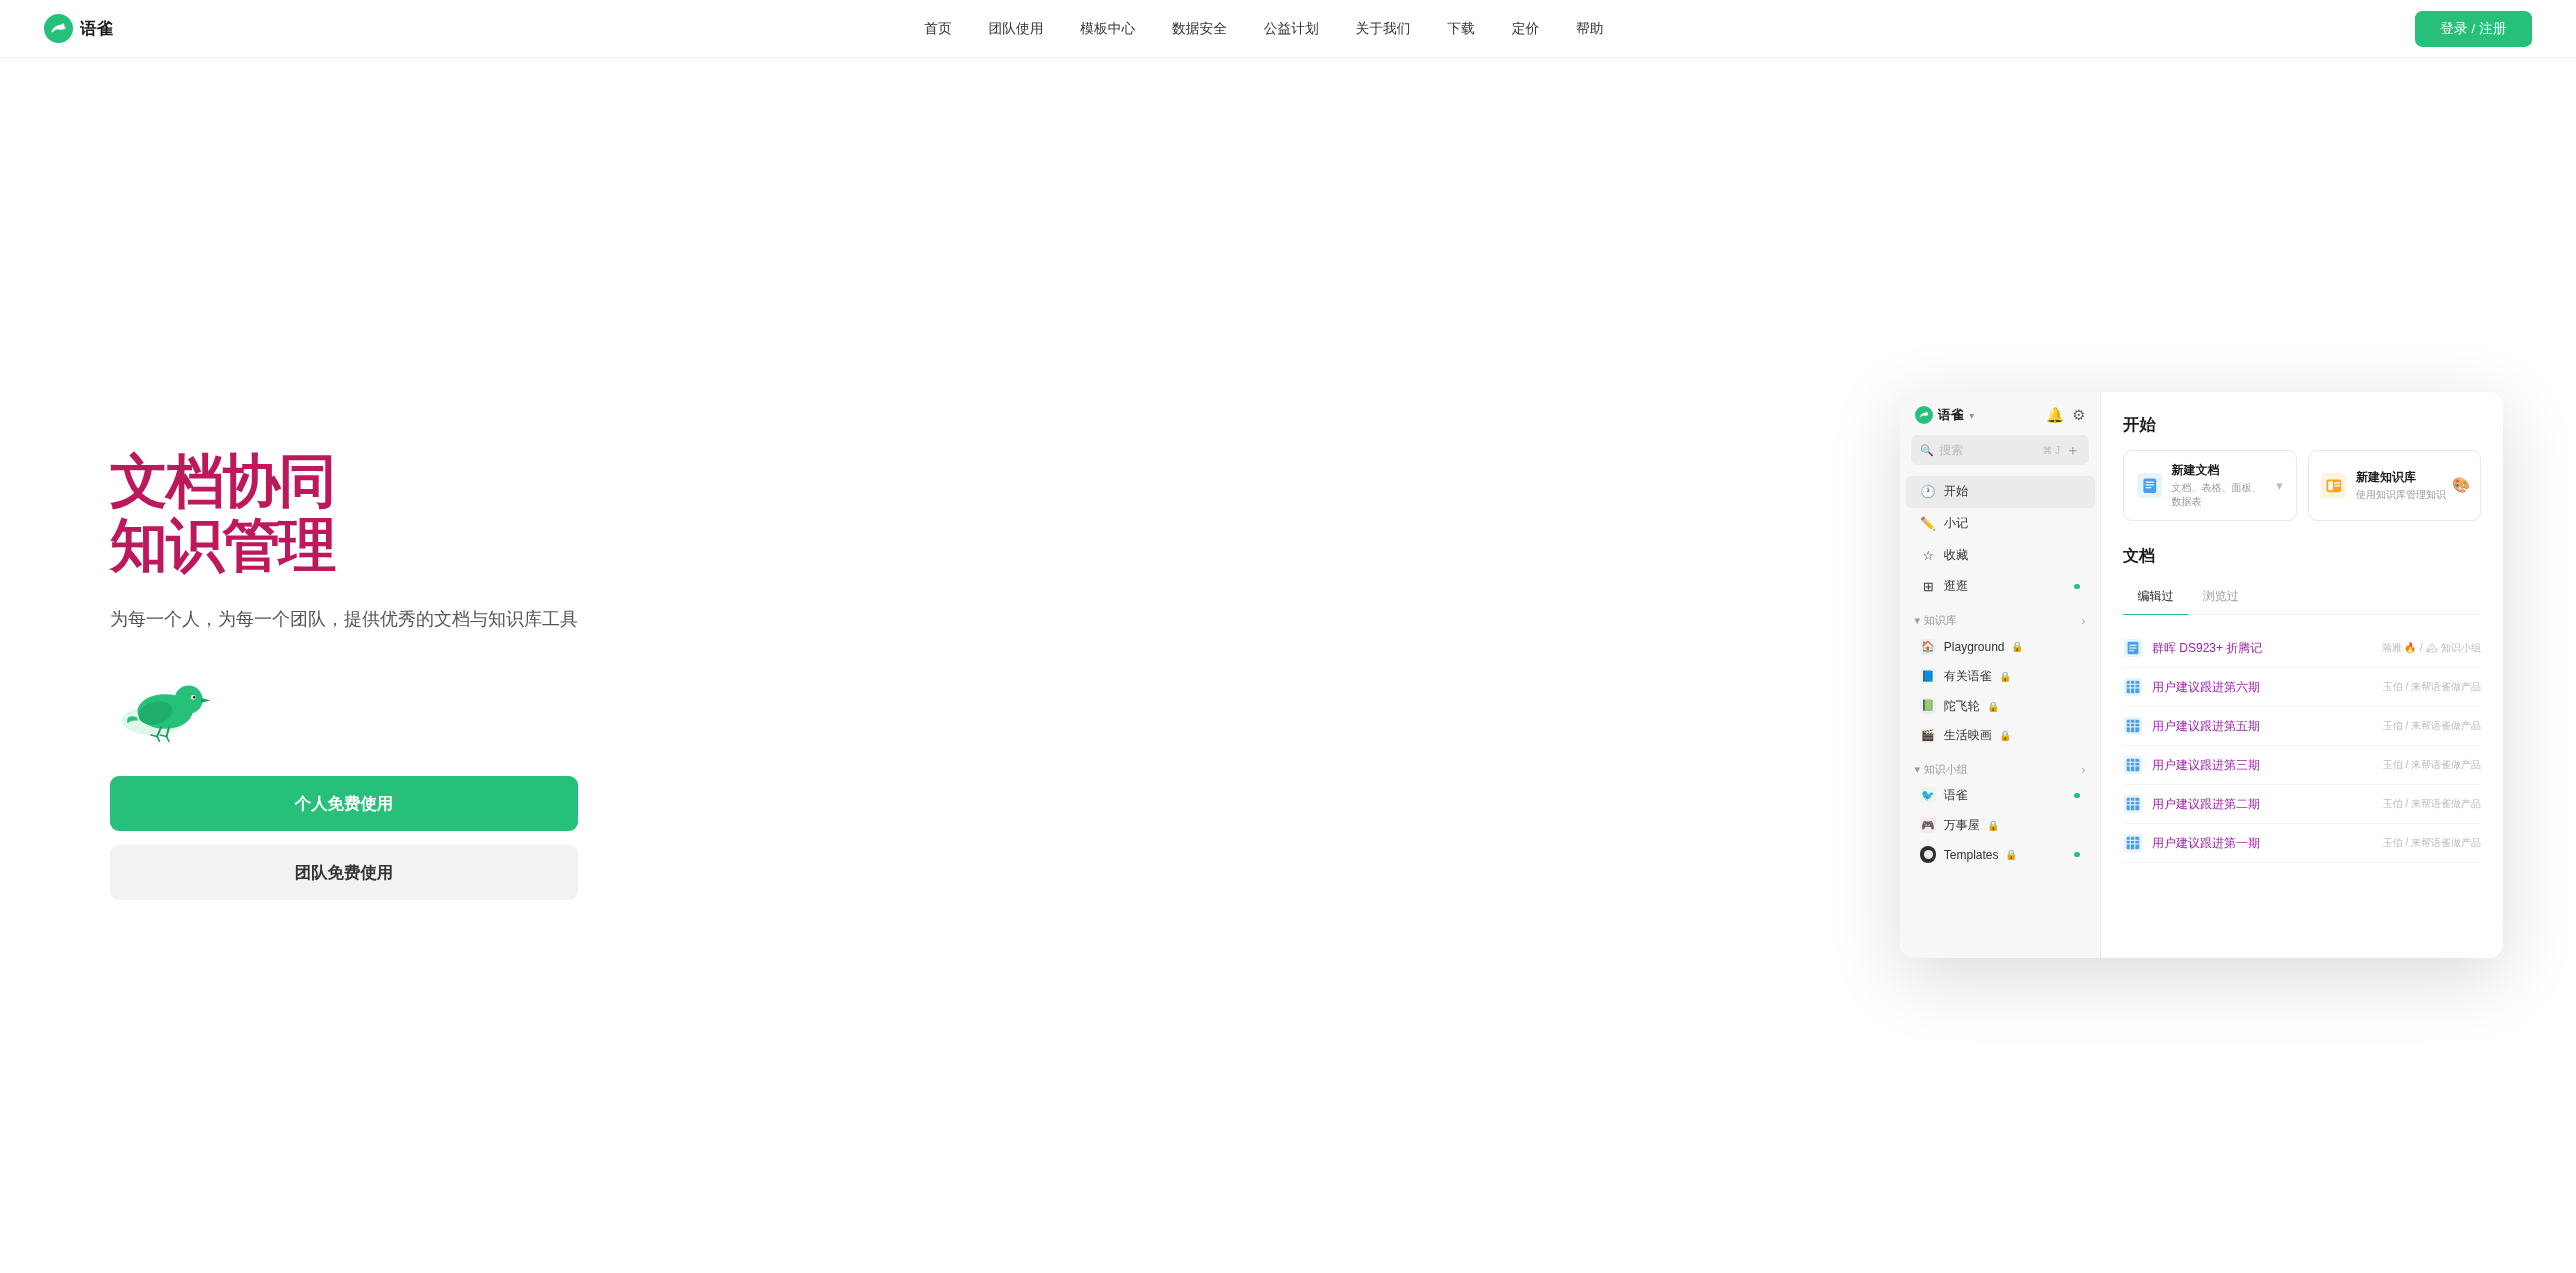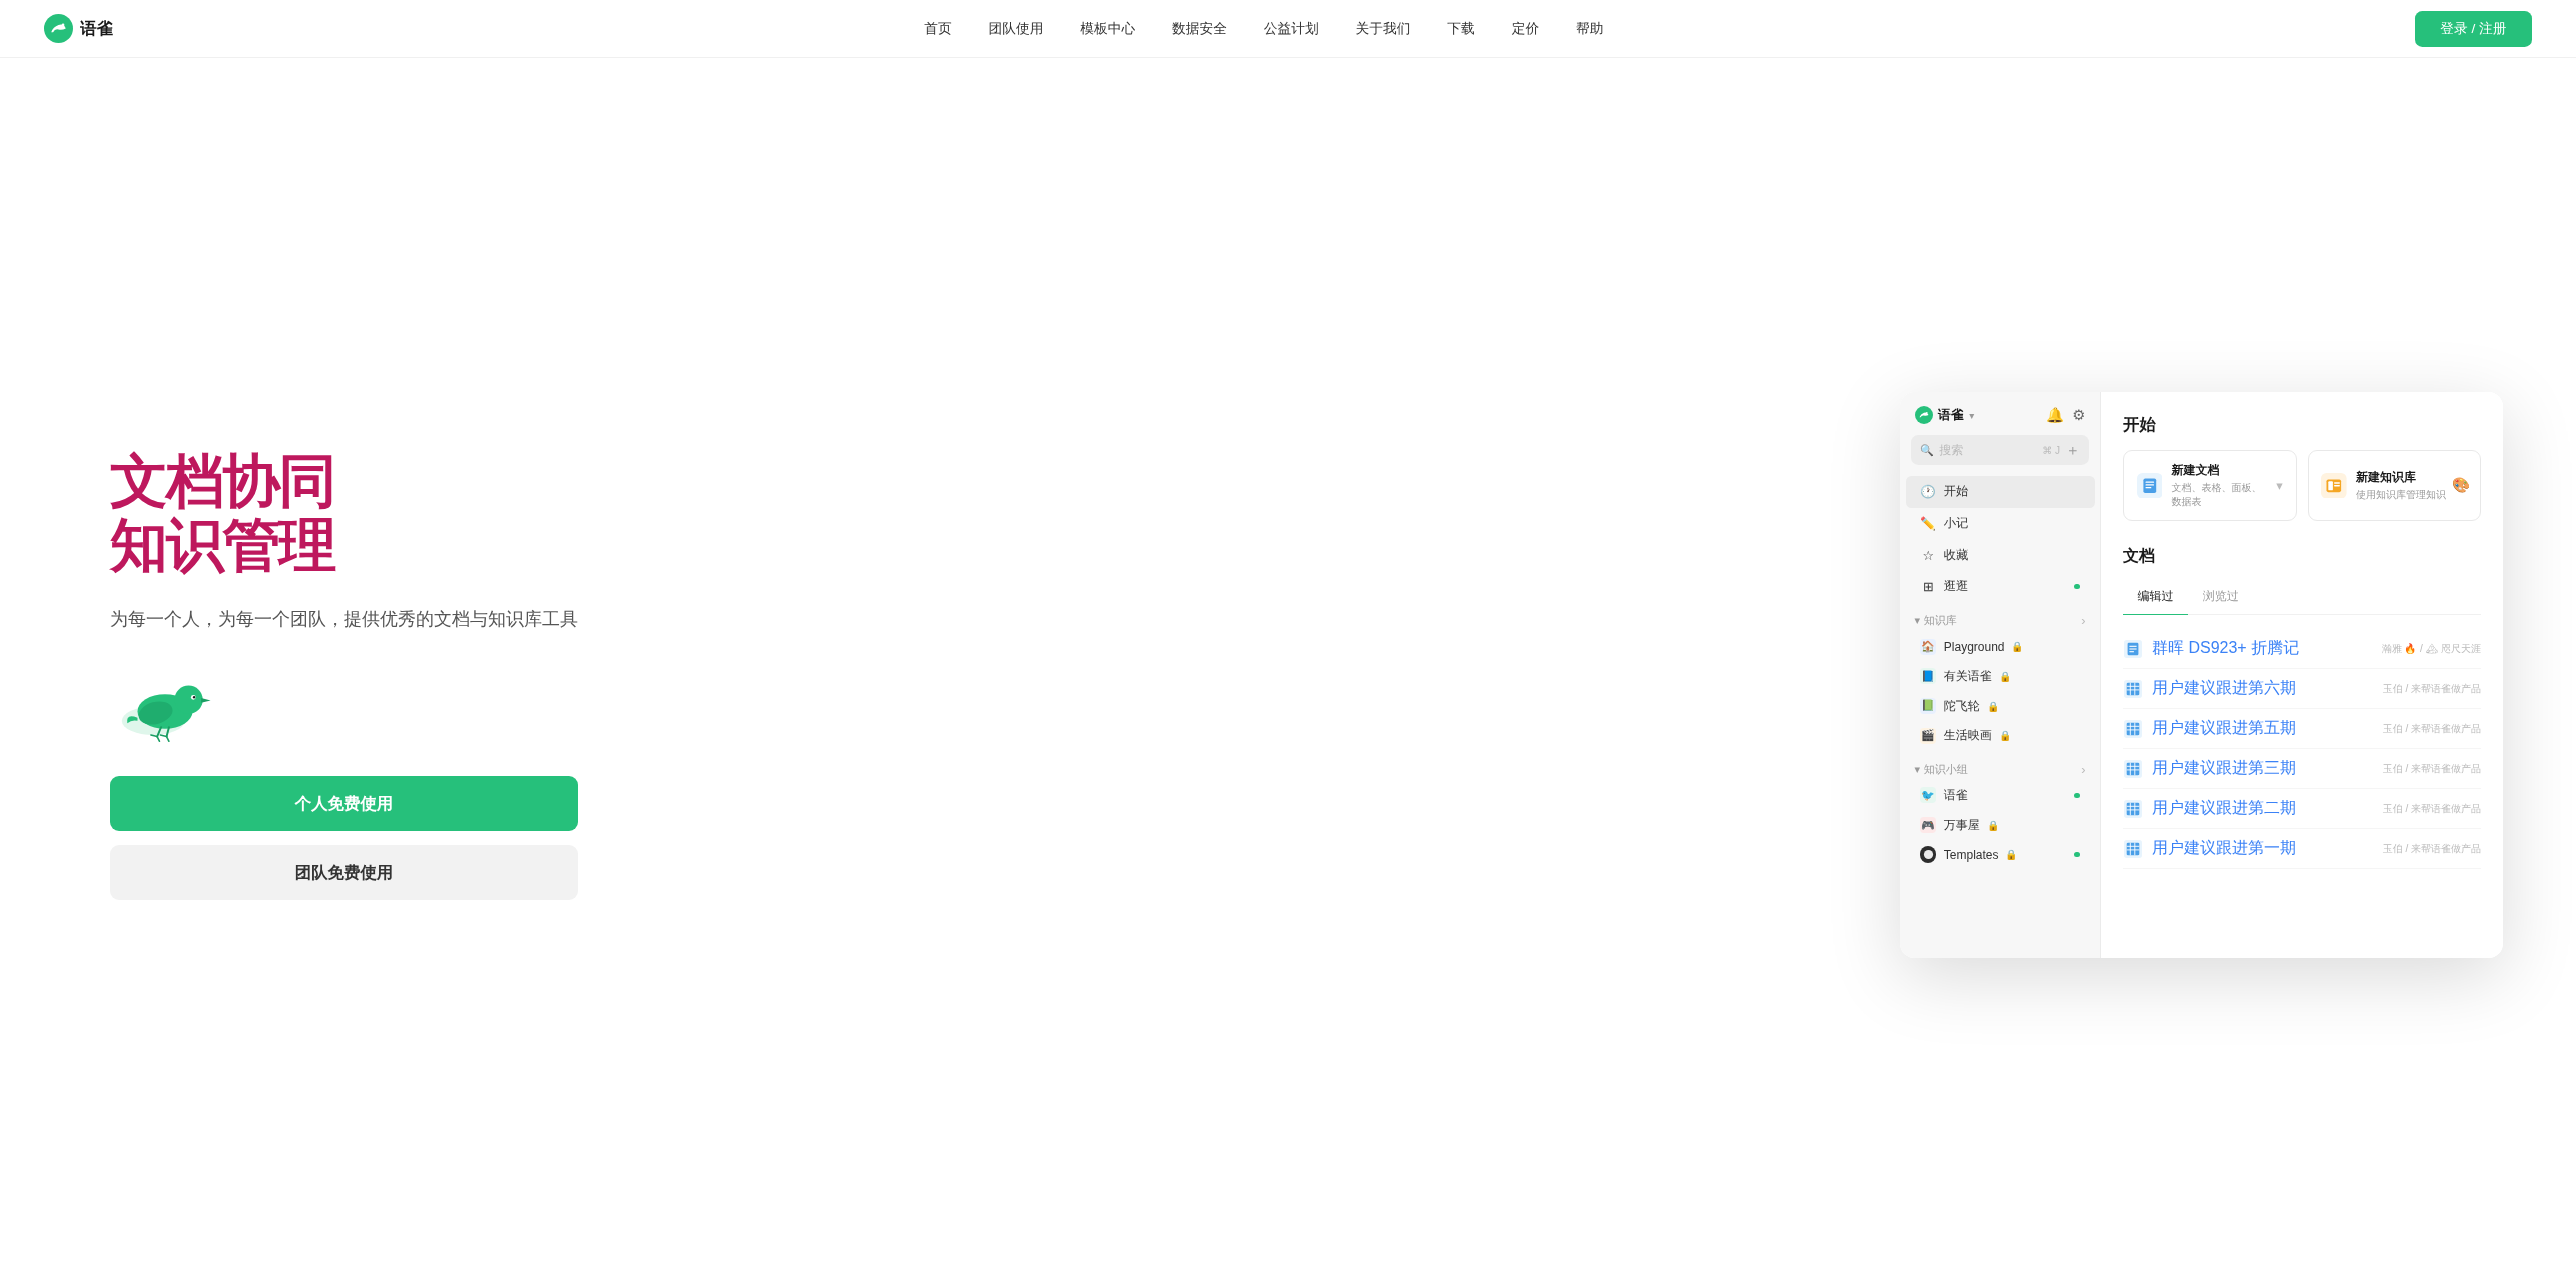--- a/index.html
+++ b/index.html
@@ -110,21 +110,21 @@
       border-bottom: 1.8px solid transparent; margin-bottom: -0.9px;
     }
     .doc-tab.active { color: #1a1a1a; border-bottom-color: #26c07b; font-weight: 500; }
 
     .doc-list { display: flex; flex-direction: column; }
     .doc-item {
       display: flex; align-items: center; gap: 9px;
       padding: 9px 0; border-bottom: 0.9px solid #f5f5f5; cursor: pointer;
     }
     .doc-icon { width: 20px; height: 20px; flex-shrink: 0; display: flex; align-items: center; justify-content: center; }
-    .doc-name { flex: 1; font-size: 16px; color: #3b82f6; white-space: nowrap; overflow: hidden; text-overflow: ellipsis; }
+    .doc-name { flex: 1; font-size: 12px; color: #a21caf; white-space: nowrap; overflow: hidden; text-overflow: ellipsis; }
     .doc-meta { font-size: 10px; color: #bbb; white-space: nowrap; }
 
     
     .icon-blue { background: #e8f0fe; color: #4285f4; }
     .icon-orange { background: #fef3e2; color: #f5a623; }
     .icon-red { background: #fde8e8; color: #e85d5d; }
     .icon-green { background: #e6f7f0; color: #26c07b; }
     .icon-dark { background: #2d2d2d; color: #fff; border-radius: 50%; }
   </style>
 </head>
@@ -357,21 +357,21 @@
             <div class="doc-icon">
               <svg width="18" height="18" viewBox="0 0 20 20">
                   <rect width="20" height="20" rx="3" fill="#e8f4fd"></rect>
                   <rect x="4" y="3" width="12" height="14" rx="1.5" fill="#4a9fe8"></rect>
                   <line x1="6" y1="7" x2="14" y2="7" stroke="white" stroke-width="1.2"></line>
                   <line x1="6" y1="10" x2="14" y2="10" stroke="white" stroke-width="1.2"></line>
                   <line x1="6" y1="13" x2="11" y2="13" stroke="white" stroke-width="1.2"></line>
                 </svg>
             </div>
             <span class="doc-name">群晖 DS923+ 折腾记</span>
-            <span class="doc-meta">瀚雅 🔥 / 🏔 咫尺天涯</span>
+            <span class="doc-meta">瀚雅 🔥 / 🏔 知识小组</span>
           </div>
 
           <div class="doc-item">
             <div class="doc-icon">
               <svg width="18" height="18" viewBox="0 0 20 20">
                   <rect width="20" height="20" rx="3" fill="#e8f4fd"></rect>
                   <rect x="3" y="3" width="14" height="14" rx="1.5" fill="#4a9fe8"></rect>
                   <line x1="3" y1="7" x2="17" y2="7" stroke="white" stroke-width="1"></line>
                   <line x1="3" y1="11" x2="17" y2="11" stroke="white" stroke-width="1"></line>
                   <line x1="7" y1="3" x2="7" y2="17" stroke="white" stroke-width="1"></line>

